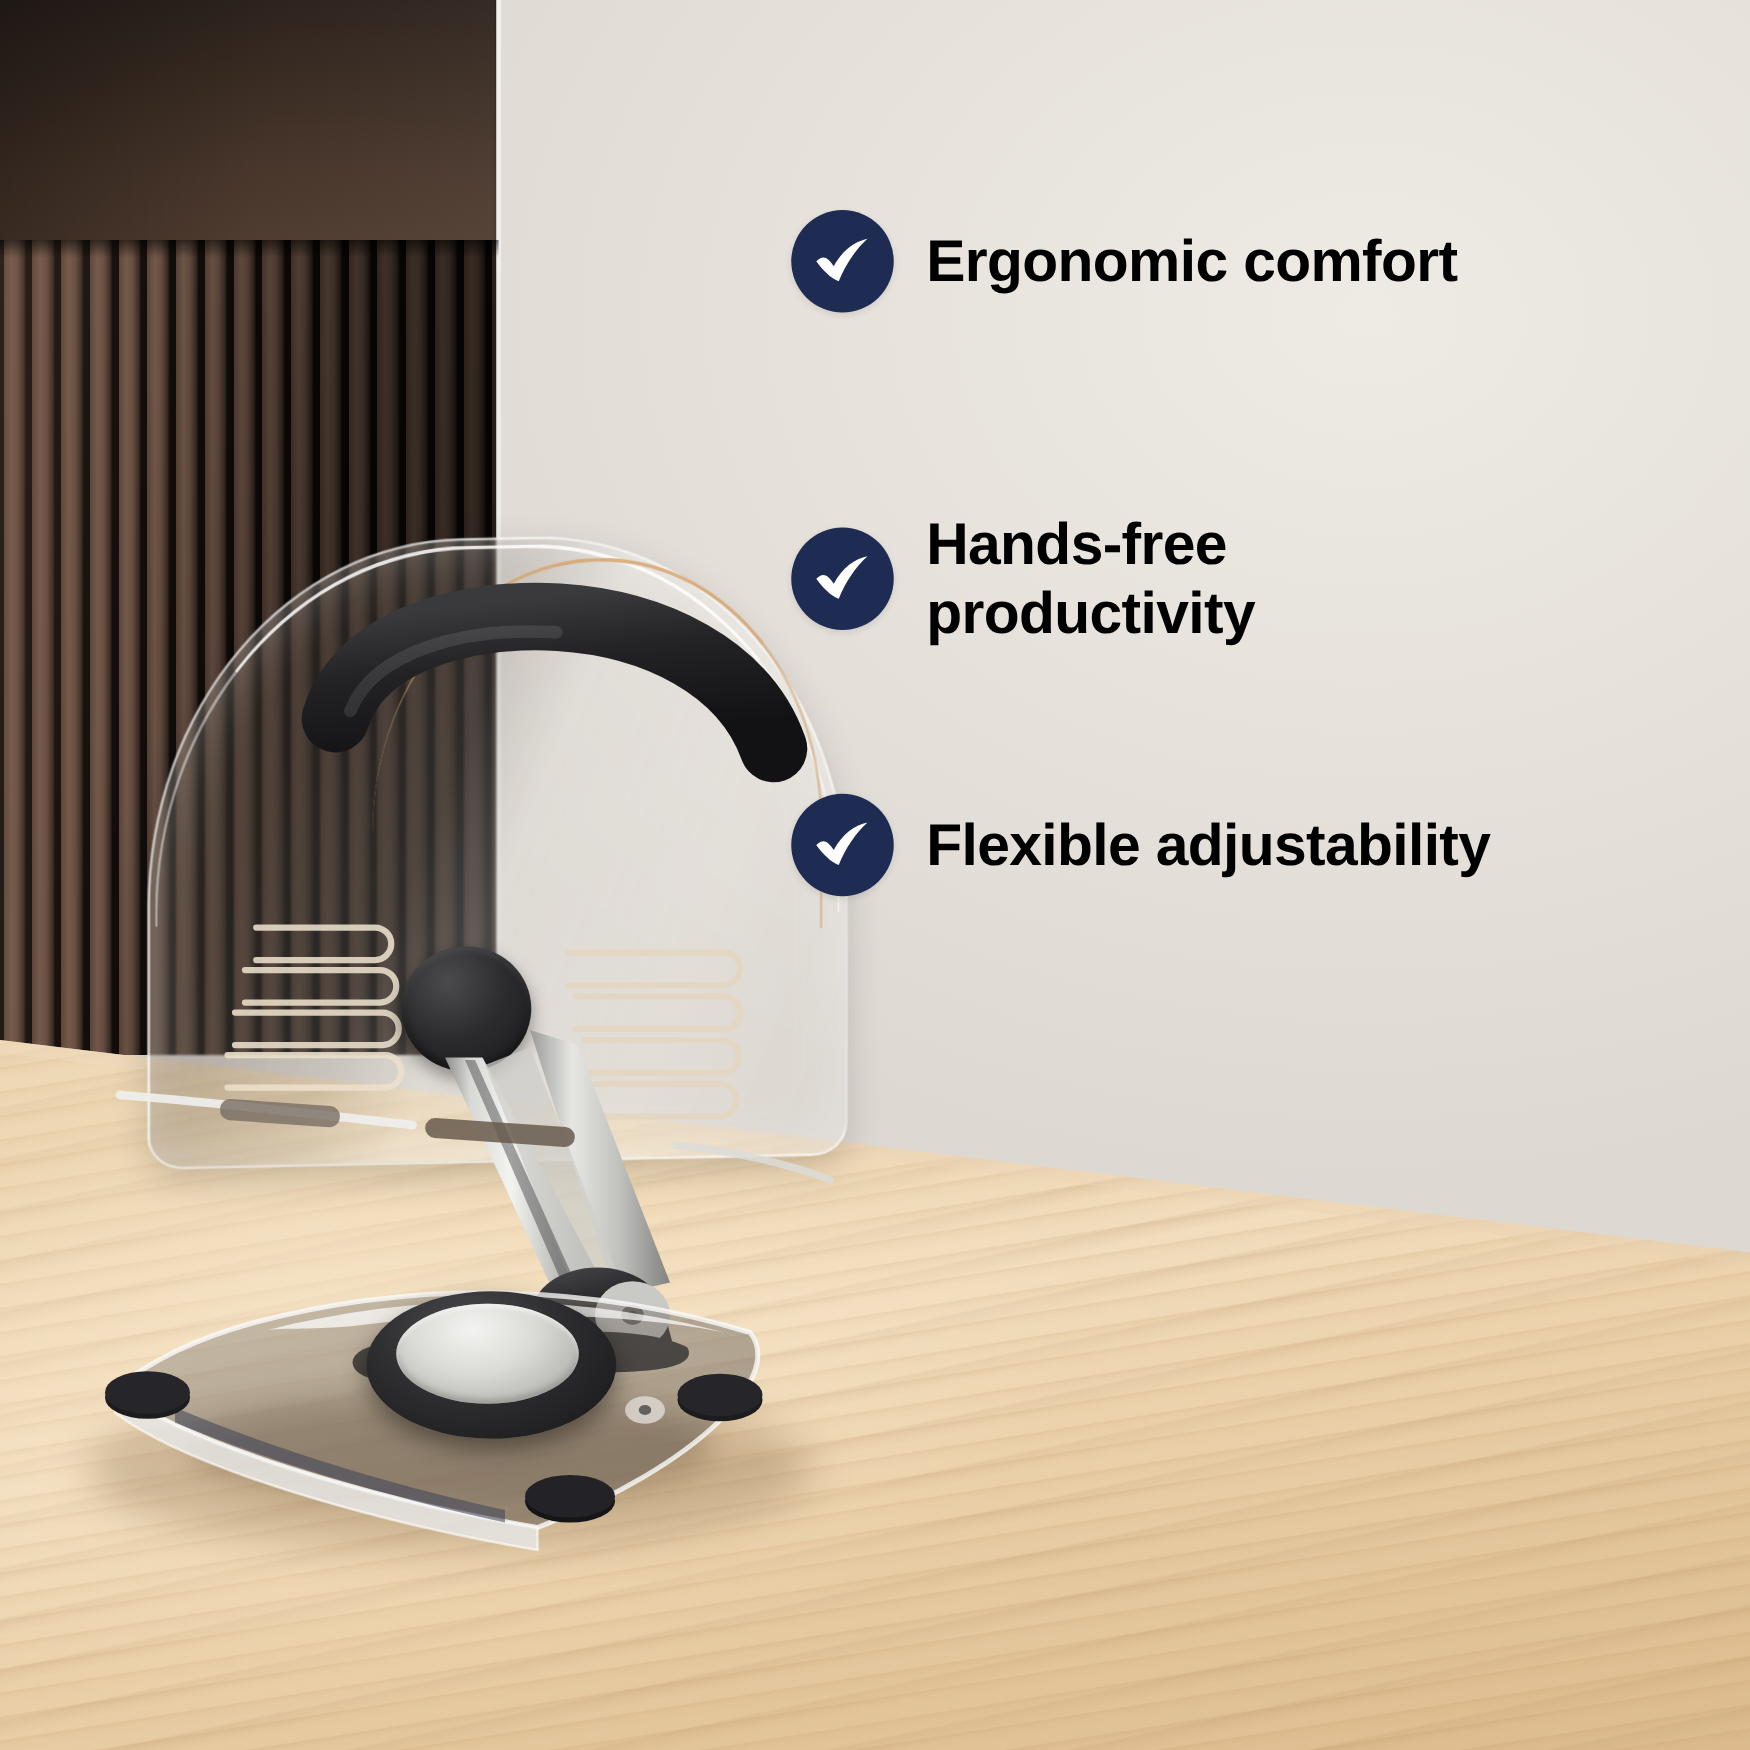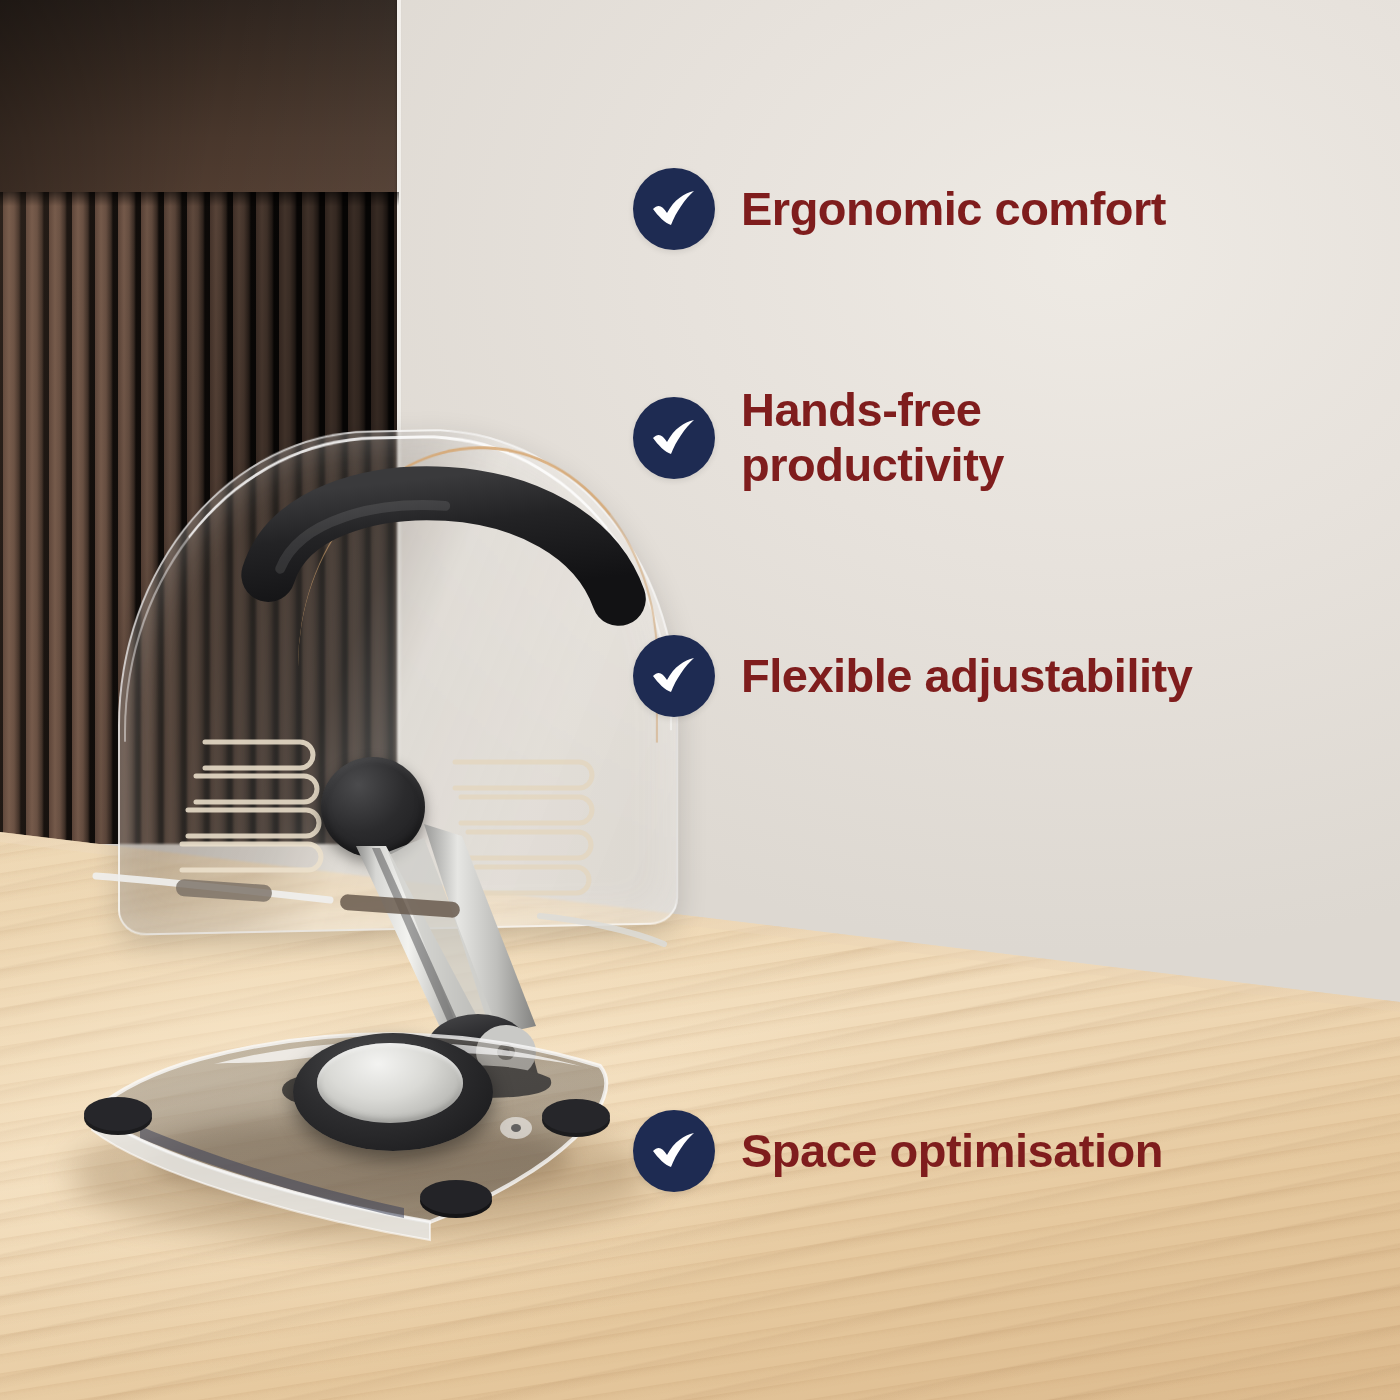--- a/index.html
+++ b/index.html
@@ -212,31 +212,31 @@
     position:absolute; display:flex; align-items:center; gap:26px;
   }
   .check{
     flex:0 0 auto; width:82px; height:82px; border-radius:50%;
     background:#1e2b52;
     display:flex; align-items:center; justify-content:center;
     box-shadow:0 2px 6px rgba(0,0,0,.10);
   }
   .check svg{ display:block; }
   .feature-label{
-    color:#7f1d1d;
+    color:#000000;
     font-size:47px;
     font-weight:bold;
     line-height:1.17;
     letter-spacing:-0.5px;
     white-space:pre-line;
   }
 
   
   #feat-0{ left:633px; top:168px; }
-  #feat-1{ left:633px; top:383px; }
+  #feat-1{ left:633px; top:408px; }
   #feat-2{ left:633px; top:635px; }
   #feat-3{ left:633px; top:858px; }
   #feat-4{ left:633px; top:1110px; }
 </style>
 </head>
 <body>
 
 <div id="stage">
 
   <div class="scene">
@@ -400,23 +400,15 @@
     <div class="feature" id="feat-2">
       <span class="check">
         <svg width="50" height="40" viewBox="0 0 50 40">
           <path d="M4 20 C9 15 13 16 18 24 C25 11 35 4 45 2 C36 10 27 23 22 36 C16 34 9 27 4 20 Z" fill="#ffffff"></path>
         </svg>
       </span>
       <span class="feature-label">Flexible adjustability</span>
     </div>
 
 
-    <div class="feature" id="feat-4">
-      <span class="check">
-        <svg width="50" height="40" viewBox="0 0 50 40">
-          <path d="M4 20 C9 15 13 16 18 24 C25 11 35 4 45 2 C36 10 27 23 22 36 C16 34 9 27 4 20 Z" fill="#ffffff"></path>
-        </svg>
-      </span>
-      <span class="feature-label">Space optimisation</span>
-    </div>
 
   </div>
 </div>
 
 </body></html>

